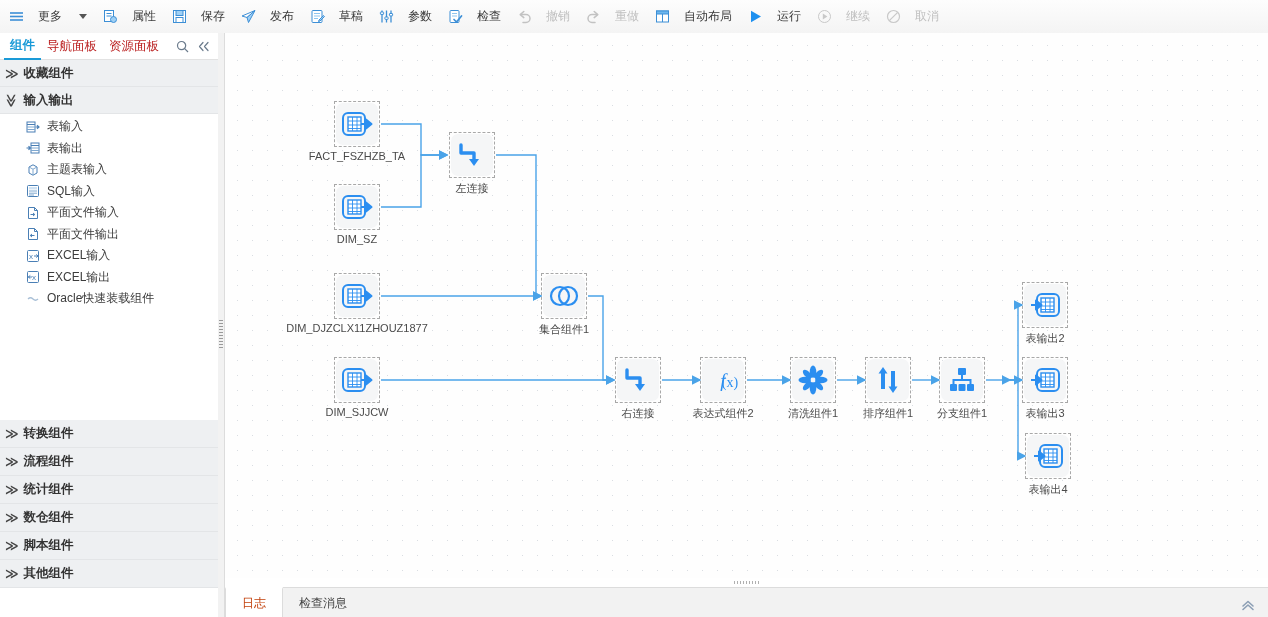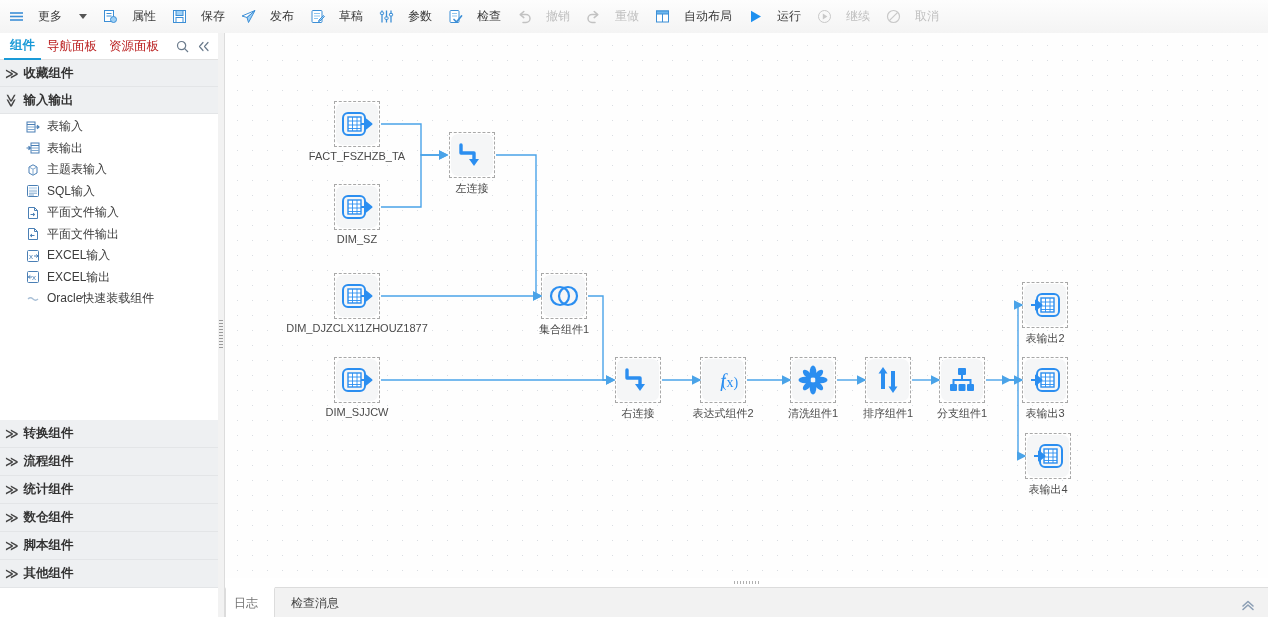--- a/index.html
+++ b/index.html
@@ -141,23 +141,22 @@
   .log-panel{
     position:absolute;left:225px;top:587px;width:1043px;height:30px;
     background:#f2f2f2;border-top:1px solid #dcdcdc;
     display:flex;align-items:flex-end;
   }
   .log-tab{
     height:29px;line-height:29px;padding:0 16px;font-size:12px;color:#444;
     cursor:default;
   }
   .log-tab.active{
-    background:#fff;color:#737373;border:1px solid #dcdcdc;border-bottom:none;
+    background:#fff;color:#c2410c;border:1px solid #dcdcdc;border-bottom:none;
     border-top:2px solid #fff;
-    padding-left:8px;
   }
   .log-exp{margin-left:auto;padding:0 12px 5px 0;}
   .log-exp svg{display:block;}
 </style>
 </head>
 <body>
 
 <div class="app">
 
   <div class="toolbar">

